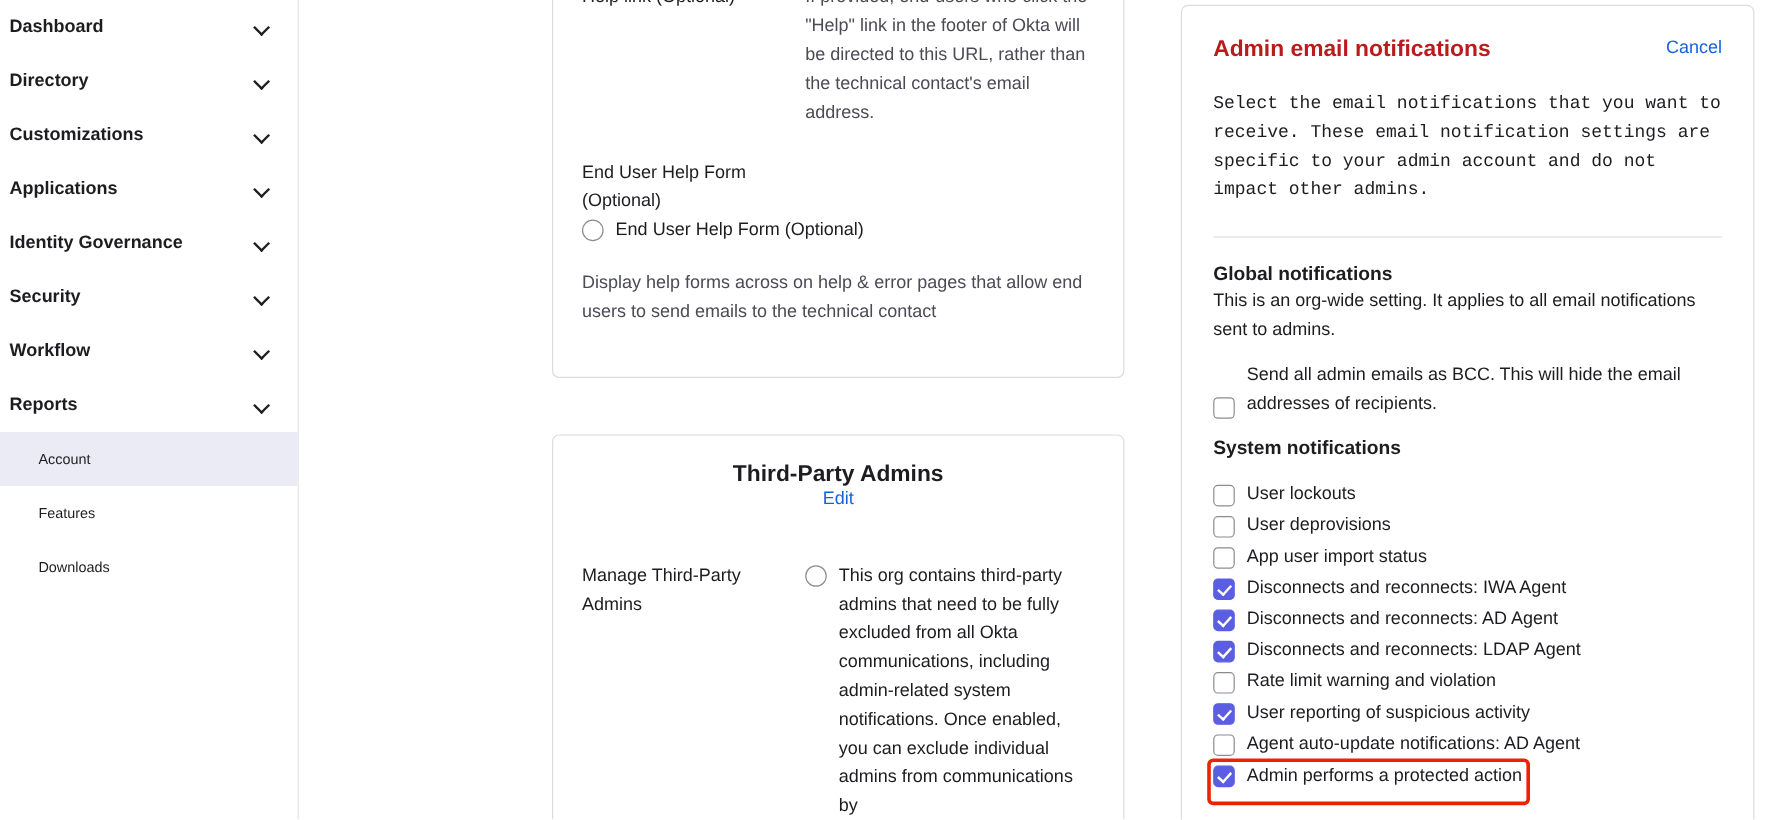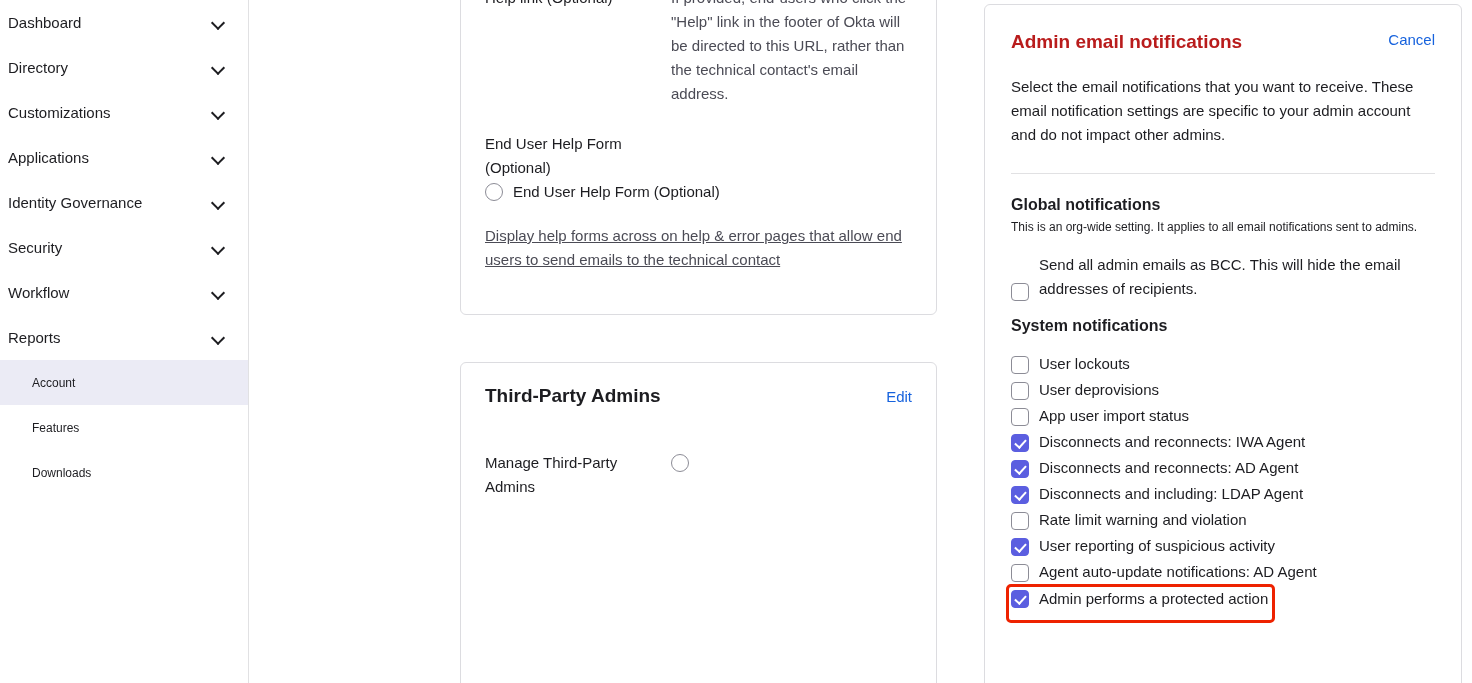--- a/index.html
+++ b/index.html
@@ -28,21 +28,21 @@
     border-right: 1px solid #e1e1e3;
     padding-top: 0;
   }
   .nav-item {
     display: flex;
     align-items: center;
     justify-content: space-between;
     height: 45px;
     padding: 0 22px 0 8px;
     font-size: 15px;
-    font-weight: normal;
+    font-weight: bold;
     color: #1d1d21;
     cursor: pointer;
   }
   .nav-item .label { padding-left: 0; }
   .chev {
     width: 14px; height: 14px;
     position: relative;
     flex: 0 0 auto;
   }
   .chev::after {
@@ -103,20 +103,21 @@
     font-size: 15px;
     color: #1662dd;
     cursor: pointer;
     font-weight: normal;
   }
   .card-head {
     display: flex;
     align-items: center;
     justify-content: space-between;
     padding: 22px 24px 10px 24px;
+    flex-direction: column;
   }
   .row {
     display: flex;
     padding: 0 24px;
   }
   .row-label {
     width: 186px;
     font-size: 15px;
     color: #1d1d21;
     line-height: 24px;
@@ -178,34 +179,35 @@
   .cancel-link {
     font-size: 15px;
     color: #1662dd;
     cursor: pointer;
   }
   .panel-desc {
     margin-top: 22px;
     font-size: 15px;
     line-height: 24px;
     color: #1d1d21;
+    font-family: Liberation Mono, monospace;
   }
   .divider {
     margin: 26px 0 0 0;
     border: none;
     border-top: 1px solid #e1e1e3;
   }
   .section-title {
     font-size: 16px;
     font-weight: bold;
     margin-top: 22px;
     color: #1d1d21;
   }
   .section-sub {
-    font-size: 12px;
+    font-size: 15px;
     line-height: 24px;
     color: #1d1d21;
     margin-top: 1px;
   }
   .opt-list { margin-top: 14px; }
   .opt {
     display: flex;
     align-items: flex-end;
     gap: 10px;
     margin-bottom: 7px;
@@ -309,35 +311,36 @@
           <div class="help-text">If provided, end-users who click the "Help" link in the footer of Okta will be directed to this URL, rather than the technical contact's email address.</div>
         </div>
       </div>
       <div class="row" style="margin-top:26px;flex-direction:column;">
         <div class="row-label">End User Help Form (Optional)</div>
         <div class="row-body">
           <div class="cb-line">
             <span class="checkbox-empty"></span>
             <span class="cb-text">End User Help Form (Optional)</span>
           </div>
-          <div class="help-text" style="margin-top:20px;text-decoration:underline;">Display help forms across on help &amp; error pages that allow end users to send emails to the technical contact</div>
+          <div class="help-text" style="margin-top:20px;">Display help forms across on help &amp; error pages that allow end users to send emails to the technical contact</div>
         </div>
       </div>
     </section>
 
     <section class="card card-2">
       <div class="card-head">
         <span class="card-title">Third-Party Admins</span>
         <span class="edit-link">Edit</span>
       </div>
       <div class="row" style="margin-top:34px;">
         <div class="row-label">Manage Third-Party Admins</div>
         <div class="row-body">
           <div class="cb-line">
             <span class="checkbox-empty"></span>
+            <span class="cb-text">This org contains third-party admins that need to be fully excluded from all Okta communications, including admin-related system notifications. Once enabled, you can exclude individual admins from communications by</span>
           </div>
         </div>
       </div>
     </section>
   </div>
 
   <aside class="panel">
     <div class="panel-head">
       <span class="panel-title">Admin email notifications</span>
       <span class="cancel-link">Cancel</span>
@@ -378,21 +381,21 @@
         <span class="opt-label">Disconnects and reconnects: IWA Agent</span>
       </div>
 
       <div class="opt sys">
         <span class="box on"></span>
         <span class="opt-label">Disconnects and reconnects: AD Agent</span>
       </div>
 
       <div class="opt sys">
         <span class="box on"></span>
-        <span class="opt-label">Disconnects and including: LDAP Agent</span>
+        <span class="opt-label">Disconnects and reconnects: LDAP Agent</span>
       </div>
 
       <div class="opt sys">
         <span class="box off"></span>
         <span class="opt-label">Rate limit warning and violation</span>
       </div>
 
       <div class="opt sys">
         <span class="box on"></span>
         <span class="opt-label">User reporting of suspicious activity</span>

